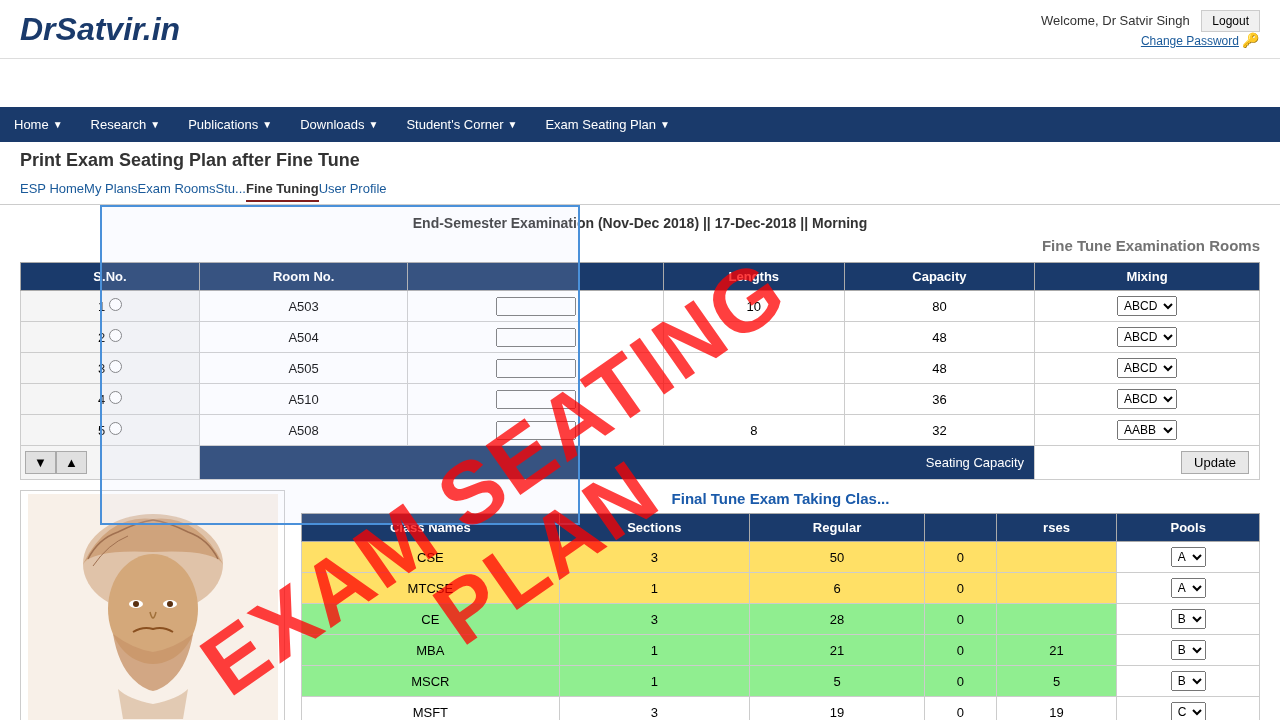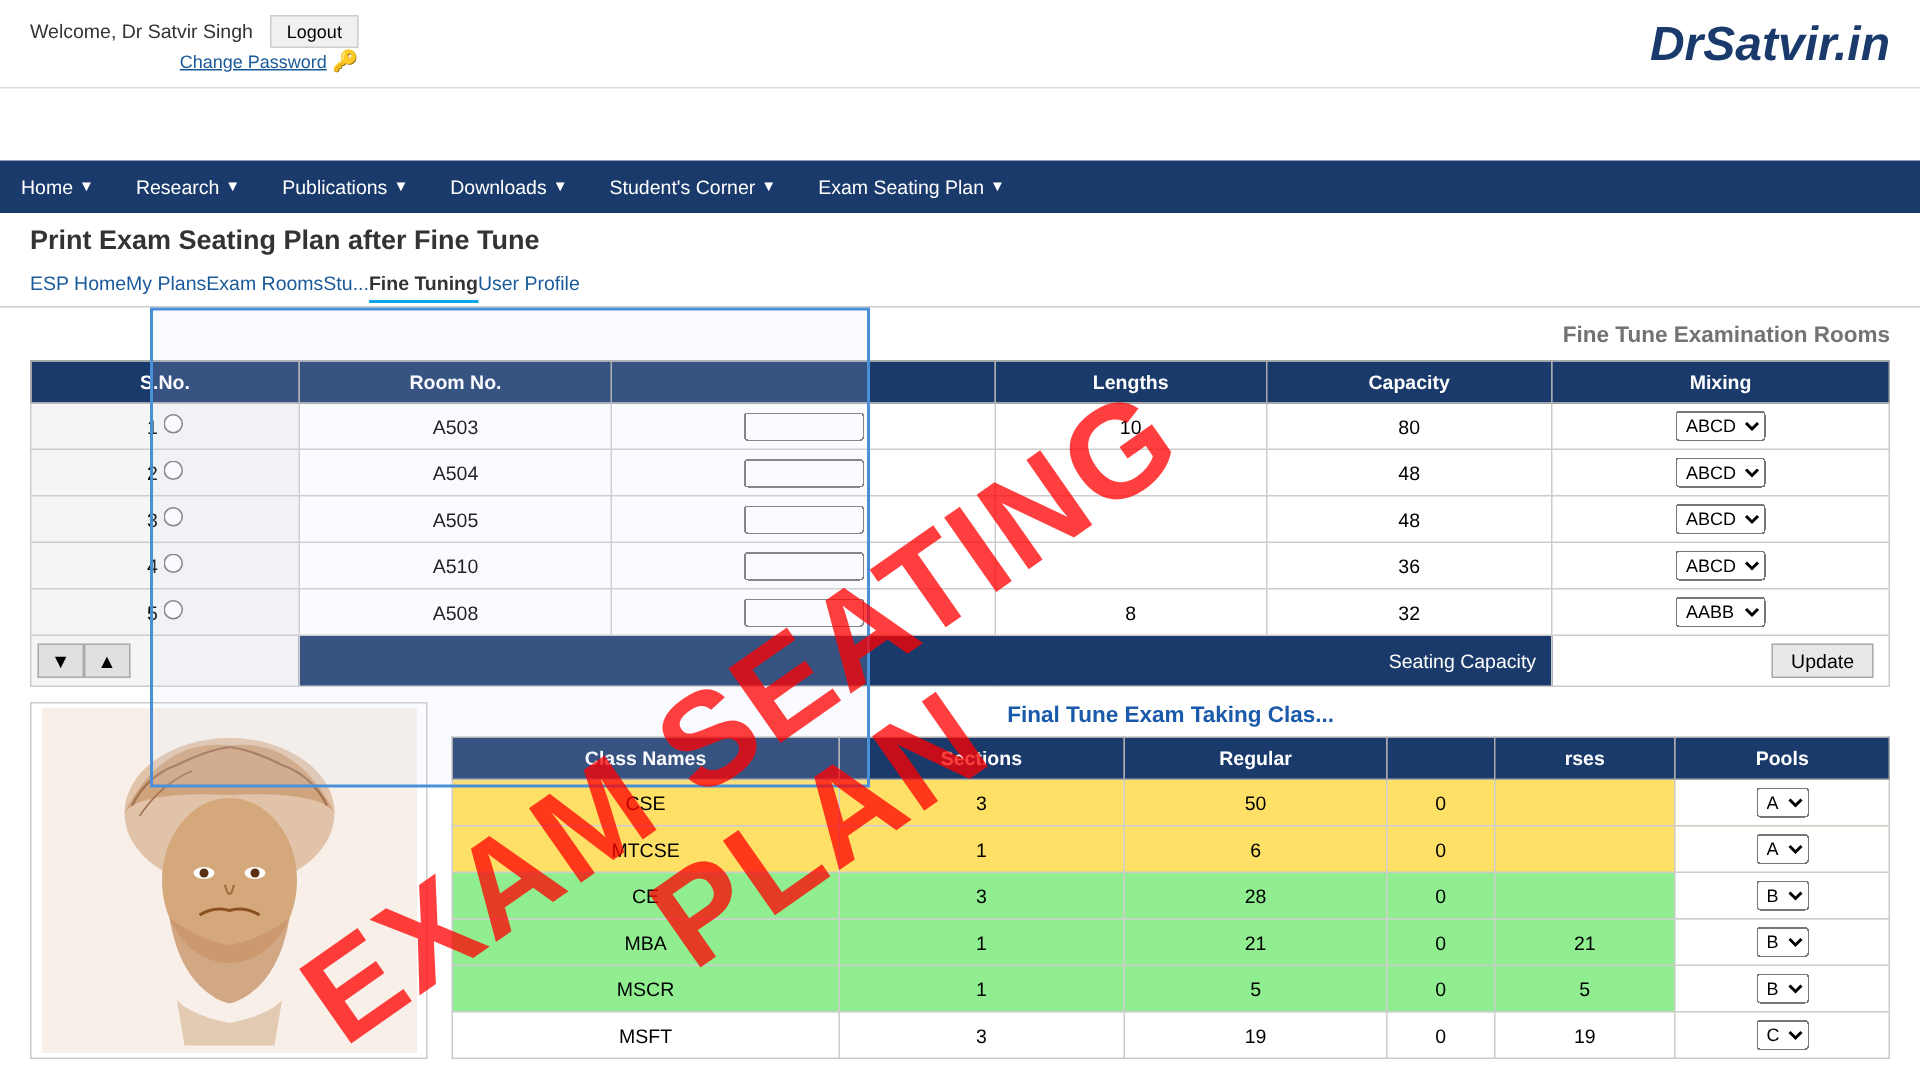--- a/index.html
+++ b/index.html
@@ -15,21 +15,21 @@
 
     
     #nav { background: #1a3a6b; display: flex; align-items: center; padding: 0; margin-top: 48px; }
     .nav-item { color: #fff; padding: 10px 14px; cursor: pointer; font-size: 13px; display: flex; align-items: center; gap: 4px; white-space: nowrap; }
     .nav-arrow { font-size: 10px; }
 
     
     #page-title { padding: 8px 20px 4px; font-size: 18px; font-weight: bold; color: #333; }
     #sub-nav { padding: 2px 20px; display: flex; border-bottom: 1px solid #ccc; }
     .sub-nav-item { color: #1a5a9a; cursor: pointer; font-size: 13px; padding: 4px 0; text-decoration: none; }
-    .sub-nav-item.active { font-weight: bold; color: #333; border-bottom: 2px solid #0ea5e9; }
+    .sub-nav-item.active { font-weight: bold; color: #333; border-bottom: 2px solid #7f1d1d; }
 
     
     #main { padding: 10px 20px; position: relative; }
     #exam-info { text-align: center; font-size: 14px; font-weight: bold; color: #333; margin-bottom: 6px; }
     #fine-tune-title { text-align: right; font-size: 15px; font-weight: bold; color: #737373; margin-bottom: 8px; }
 
     
     table { border-collapse: collapse; width: 100%; }
     th { background: #1a3a6b; color: #fff; padding: 6px 10px; text-align: center; font-size: 13px; border: 1px solid #aaa; }
     td { padding: 5px 10px; text-align: center; border: 1px solid #ccc; font-size: 13px; }
@@ -63,28 +63,28 @@
     #watermark { position: absolute; top: 60px; left: 120px; width: 800px; height: 500px; pointer-events: none; display: flex; align-items: center; justify-content: center; z-index: 100; transform: rotate(-35deg); transform-origin: center center; }
     #watermark-text { font-size: 88px; font-weight: 900; color: red; opacity: 0.75; text-align: center; line-height: 1.05; letter-spacing: 2px; white-space: nowrap; font-family: Arial Black, Arial, sans-serif; text-transform: uppercase; }
 
     
     #overlay-box { position: absolute; top: 0; left: 100px; width: 480px; height: 320px; border: 2px solid #4a90d9; pointer-events: none; z-index: 50; background: rgba(220,230,255,0.15); }
   </style>
 </head>
 <body>
 
 <div id="header">
+  <div id="logo">DrSatvir.in</div>
   <div id="header-right">
     <span class="welcome">Welcome, Dr Satvir Singh</span>
     <button id="logout-btn">Logout</button>
     <br>
     <span id="change-pwd">Change Password</span>
     <span style="color:#b00;font-size:14px;">🔑</span>
   </div>
-  <div id="logo">DrSatvir.in</div>
 </div>
 
 <div id="nav">
   <div class="nav-item">
     <span>Home</span>
     <span class="nav-arrow">▼</span>
   </div>
   <div class="nav-item">
     <span>Research</span>
     <span class="nav-arrow">▼</span>
@@ -121,20 +121,21 @@
 <div id="main">
 
   <div id="watermark">
     <div id="watermark-text">
       <span>EXAM SEATING</span><br><span>PLAN</span>
     </div>
   </div>
 
   <div id="overlay-box"></div>
 
+  <div id="exam-info">End-Semester Examination (Nov-Dec 2018) || 17-Dec-2018 || Morning</div>
   <div id="fine-tune-title">Fine Tune Examination Rooms</div>
 
   <table id="rooms-table">
     <thead>
       <tr>
         <th>S.No.</th>
         <th>Room No.</th>
         <th></th>
         <th>Lengths</th>
         <th>Capacity</th>

